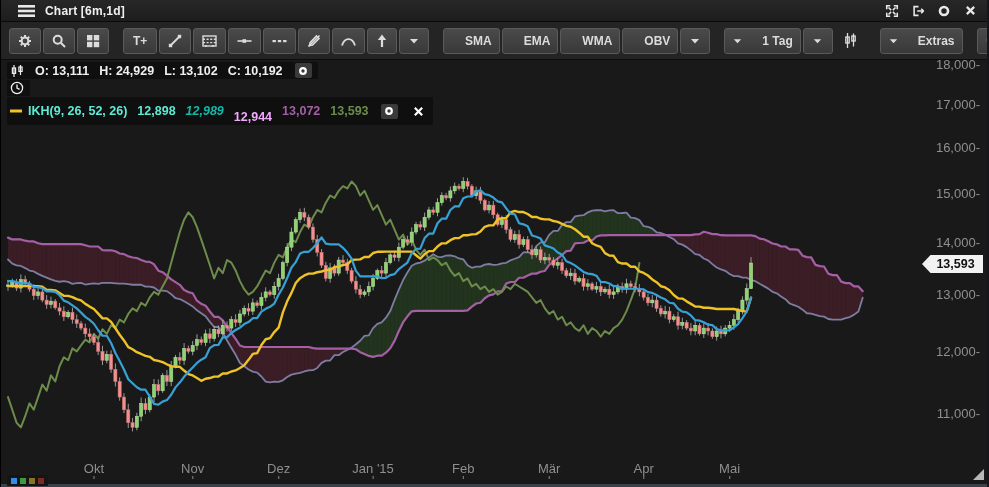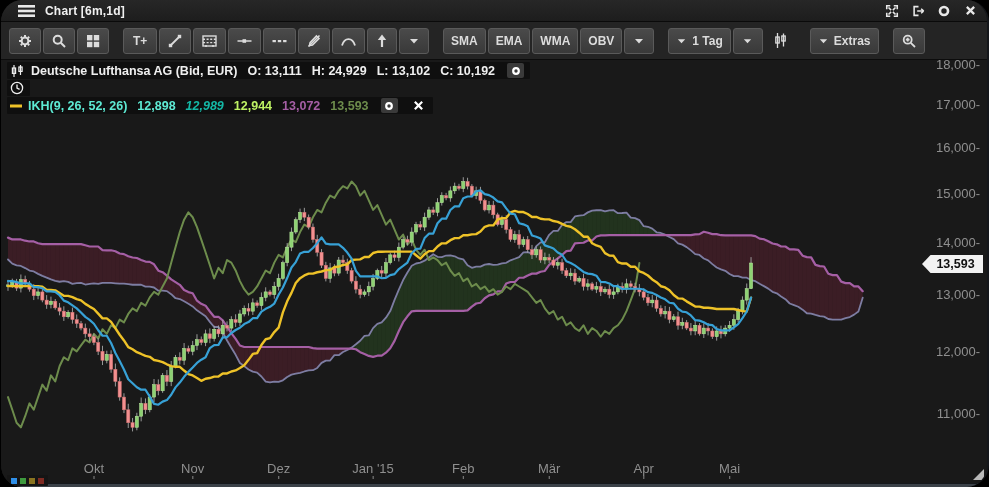--- a/index.html
+++ b/index.html
@@ -1,20 +1,20 @@
 <!DOCTYPE html>
 <html><head>
 <meta charset="utf-8">
 <style>
   * { margin:0; padding:0; box-sizing:border-box; }
   html,body { background:#000; }
   body { font-family:"Liberation Sans", sans-serif; }
   .window{
     position:relative; width:989px; height:487px; background:#191919;
-    border-left:1px solid #000; border-right:2px solid #14161a; overflow:hidden;border-radius:22px;
+    border-left:1px solid #000; border-right:2px solid #14161a; overflow:hidden;
   }
   
   .titlebar{
     height:22px; background:linear-gradient(#272727,#1d1d1d);
     display:flex; align-items:center; padding:0 8px; border-bottom:1px solid #0a0a0a;
   }
   .titlebar .title{ color:#f0f0f0; font-size:12px; font-weight:bold; margin-left:10px; letter-spacing:.2px;}
   .titlebar .spacer{ flex:1; }
   .tb-ico{ width:18px; height:16px; display:flex; align-items:center; justify-content:center; margin-left:8px; cursor:pointer;}
   
@@ -24,32 +24,32 @@
   }
   .tgroup{ display:flex; gap:2px; margin-right:14px; }
   .tbtn{
     height:26px; min-width:30px; padding:0 7px;
     background:linear-gradient(#4a4a4a,#393939);
     border:1px solid #5a5a5a; border-radius:3px;
     color:#dcdcdc; font-size:12px; font-weight:bold;
     display:flex; align-items:center; justify-content:center; gap:5px; cursor:pointer;
   }
   .tbtn.flat{ background:transparent; border-color:transparent; }
-  .tbtn .lbl{ white-space:nowrap; }
+  .tbtn .lbl{ white-space:nowrap;margin-left:14px; }
   
   .chart-area{ position:relative; height:423px; background:#191919; }
   #chart-svg{ display:block; }
   .legend{ position:absolute; left:6px; top:2px; }
   .legend-row{
     display:flex; align-items:center; gap:6px; margin-bottom:1px;
     background:rgba(10,10,10,0.62); padding:1px 6px 1px 3px; width:max-content;
     font-size:12.5px; font-weight:bold; color:#efefef; border-radius:1px;
   }
   .legend-row .v{ margin-left:4px; }
-  .c-kijun{ color:#5eead4; } .c-tenkan{ color:#14b8a6;font-style:italic; } .c-senka{ color:#bef264; }
+  .c-kijun{ color:#5eead4; } .c-tenkan{ color:#14b8a6;font-style:italic; } .c-senka{ color:#f0abfc;margin-top:12px; }
   .c-senkb{ color:#a55fa5;text-align:right; } .c-chik{ color:#6d8c4c; }
   .mini-btn{
     width:17px; height:15px; background:#3a3a3a; border-radius:2px;
     display:flex; align-items:center; justify-content:center; margin-left:6px; cursor:pointer;
   }
   .mini-btn.noback{ background:transparent; }
   .price-tag{
     position:absolute; right:4px; top:195px; width:61px; height:18px;
     background:#f2f2f2; color:#101010; font-size:12.5px; font-weight:bold;
     display:flex; align-items:center; justify-content:center;
@@ -859,21 +859,20 @@
     <div class="legend">
       <div class="legend-row">
         <svg class="ic" width="15" height="14" viewBox="0 0 15 14">
             <g stroke="#efefef" stroke-width="1.2" fill="none">
               <path d="M4 1v12"></path>
               <rect x="2.4" y="4" width="3.2" height="5.4"></rect>
               <path d="M10.5 1v10"></path>
               <rect x="8.9" y="3" width="3.2" height="4.4"></rect>
             </g>
           </svg>
-        <span>Deutsche Lufthansa AG (Bid, EUR)</span>
         <span class="v">O: 13,111</span>
         <span class="v">H: 24,929</span>
         <span class="v">L: 13,102</span>
         <span class="v">C: 10,192</span>
         <span class="mini-btn">
           <svg class="ic" width="12" height="12" viewBox="0 0 12 12">
               <circle cx="6" cy="6" r="2.8" fill="none" stroke="#fff" stroke-width="2.2"></circle>
             </svg>
         </span>
       </div>

